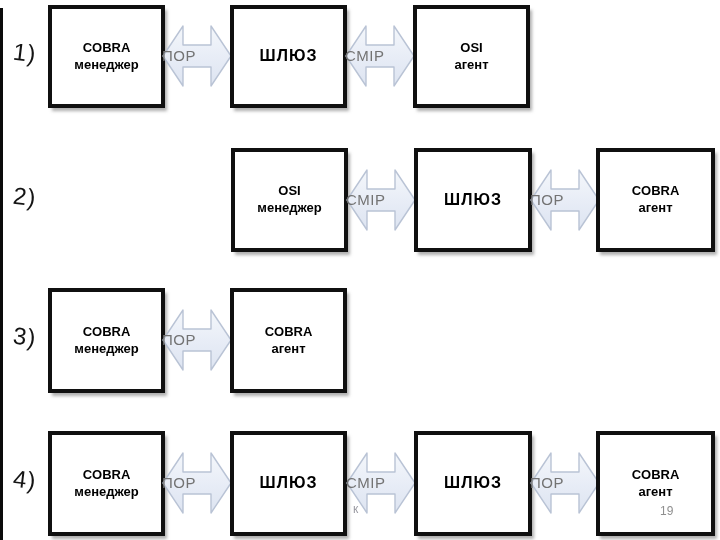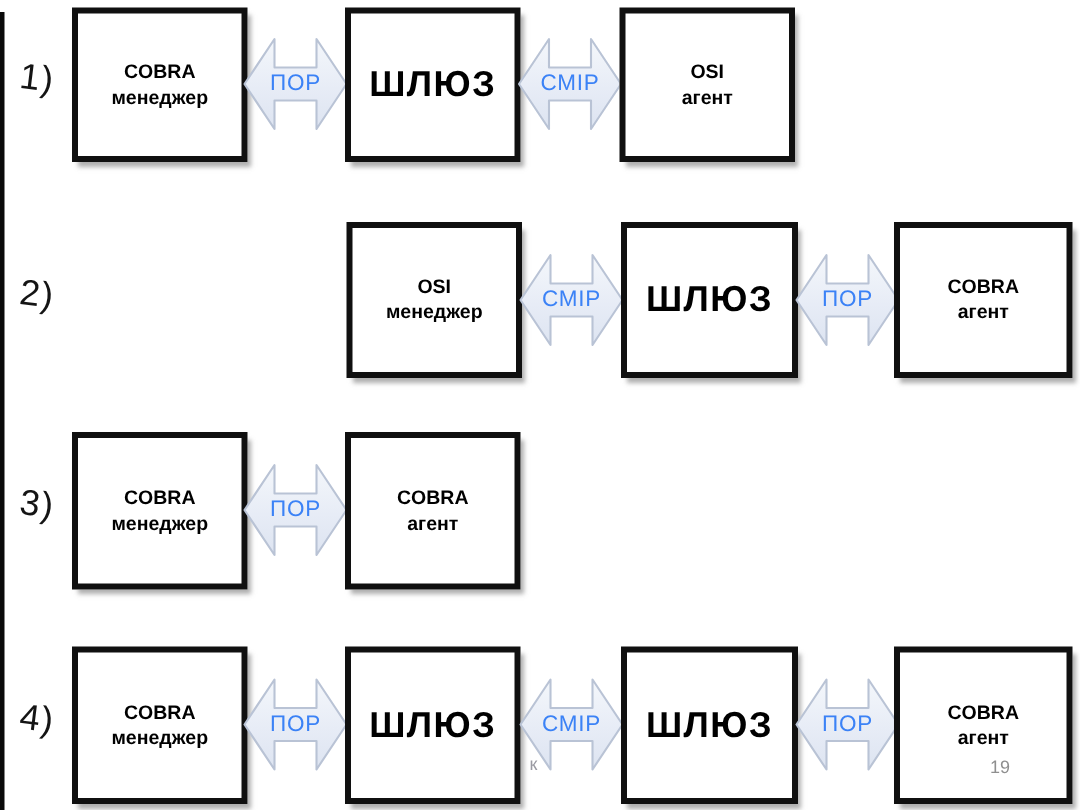--- a/index.html
+++ b/index.html
@@ -33,34 +33,33 @@
     align-items: center;
     box-sizing: border-box;
     text-align: center;
   }
   .node .box-line {
     font-weight: bold;
     font-size: 13px;
     line-height: 1.3;
     color: #000000;
   }
-  .node.single .box-line { font-size: 24px; letter-spacing: 1px; }
+  .node.single .box-line { font-size: 16px; letter-spacing: 1px; }
   .arrow {
     position: absolute;
     width: 70px; height: 66px;
   }
   .arrow svg { position: absolute; left: 0; top: 0; }
   .arrow-label {
     position: absolute;
     left: 0; top: 50%;
     width: 100%;
     transform: translateY(-52%);
-    text-align: center;
     font-size: 15px;
-    color: #3b82f6;
+    color: #737373;
     letter-spacing: 0.5px;
   }
   .stray-mark {
     position: absolute;
     font-size: 12px;
     color: #9a9aa2;
   }
   .page-number {
     position: absolute;
     font-size: 12px;

